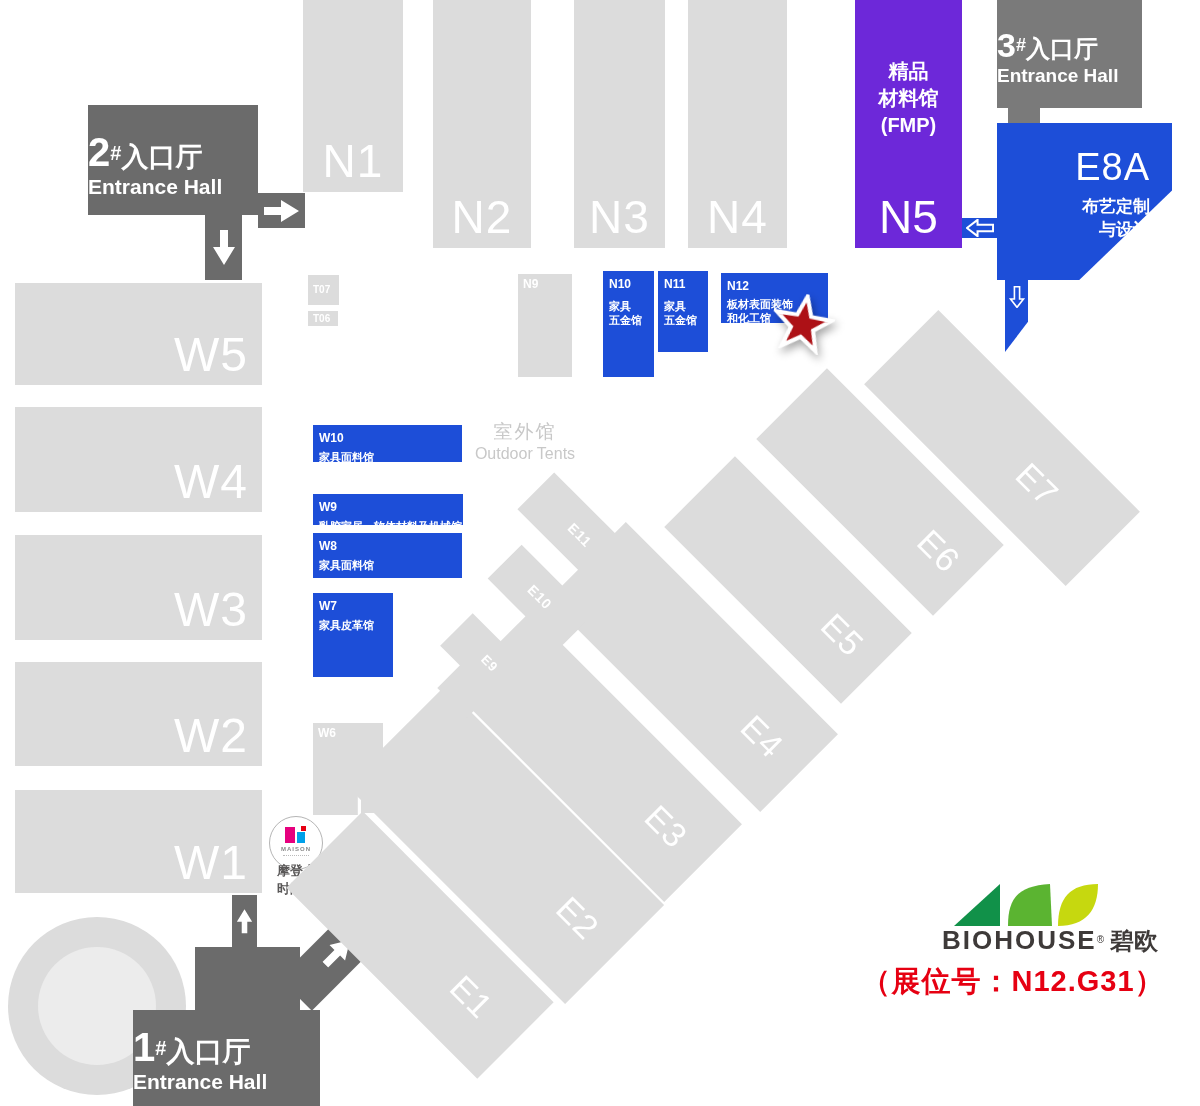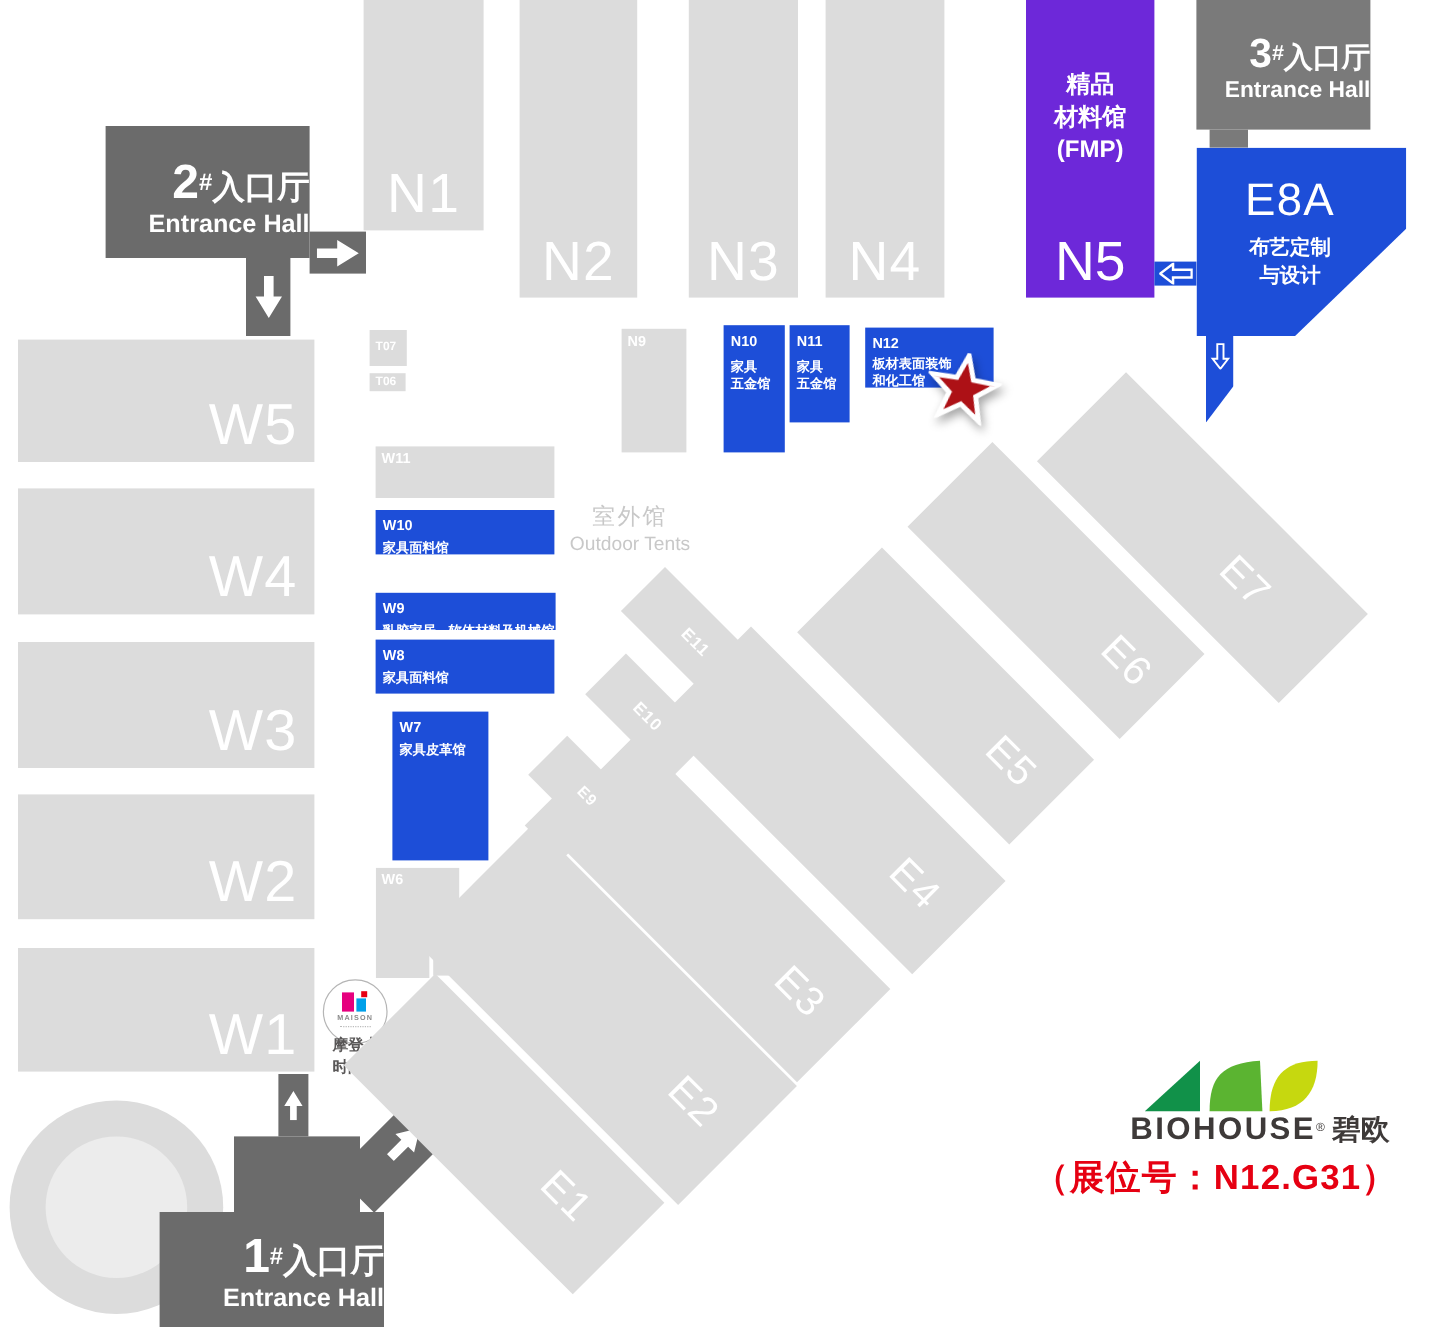--- a/index.html
+++ b/index.html
@@ -26,28 +26,28 @@
   .tinfo .tid{font-size:12px;font-weight:bold;display:block;}
   .tinfo .tds{font-size:11px;font-weight:bold;display:block;margin-top:3px;white-space:nowrap;}
 
   
   .estrip{position:absolute;background:#dcdcdc;display:flex;align-items:center;justify-content:flex-end;
           transform:translate(-50%,-50%) rotate(45deg);color:#fff;}
   .estrip .elbl{font-size:34px;letter-spacing:1px;line-height:1;}
   .estrip .elbl.small{font-size:14px;font-weight:bold;}
 
   
-  .ent-text{color:#fff;text-align:right;line-height:1.15;}
+  .ent-text{color:#fff;text-align:left;line-height:1.15;}
   .ent-text .num{font-weight:bold;}
   .ent-text .hash{font-weight:bold;vertical-align:super;}
   .ent-text .cn{font-weight:bold;}
   .ent-text .en{font-weight:bold;display:block;}
 
   .n5text{color:#fff;text-align:center;font-size:20px;font-weight:bold;line-height:1.35;}
-  .e8atext{color:#fff;text-align:center;}
+  .e8atext{color:#fff;text-align:right;}
   .e8atext .big{font-size:38px;line-height:1;letter-spacing:1px;}
   .e8atext .sub{font-size:17px;font-weight:bold;line-height:1.35;margin-top:10px;}
 
   .outdoor{color:#c8c8c8;text-align:center;line-height:1.25;}
   .outdoor .cn{font-size:19px;letter-spacing:2px;}
   .outdoor .en{font-size:16px;}
 
   .shuttle{color:#595757;font-size:13px;font-weight:bold;line-height:1.4;}
 
   .brandline{color:#3e3a39;text-align:center;white-space:nowrap;}
@@ -153,23 +153,20 @@
 
   <div class="abs gray" style="left:308px;top:275px;width:31px;height:30px;">
     <div class="sm-lbl" style="padding-top:10px;">T07</div>
     </div>
   <div class="abs gray" style="left:308px;top:311px;width:30px;height:15px;">
     <div class="sm-lbl" style="padding-top:3px;">T06</div>
     </div>
   <div class="abs gray" style="left:518px;top:274px;width:54px;height:103px;">
     <div class="sm-lbl" style="font-size:12px;">N9</div>
     </div>
-  <div class="abs gray" style="left:313px;top:372px;width:149px;height:43px;">
-    <div class="sm-lbl" style="font-size:12px;">W11</div>
-    </div>
 
   <div class="abs teal tinfo" style="left:603px;top:271px;width:51px;height:106px;">
     <span class="tid">N10</span>
     <span class="tds" style="margin-top:6px;">家具</span>
     <span class="tds" style="margin-top:0;">五金馆</span>
   </div>
   <div class="abs teal tinfo" style="left:658px;top:271px;width:50px;height:81px;">
     <span class="tid">N11</span>
     <span class="tds" style="margin-top:6px;">家具</span>
     <span class="tds" style="margin-top:0;">五金馆</span>
@@ -189,21 +186,21 @@
     <span class="tds">家具面料馆</span>
   </div>
   <div class="abs teal tinfo" style="left:313px;top:478px;width:150px;height:31px;margin-top:16px;">
     <span class="tid">W9</span>
     <span class="tds">乳胶家居、软体材料及机械馆</span>
   </div>
   <div class="abs teal tinfo" style="left:313px;top:533px;width:149px;height:45px;">
     <span class="tid">W8</span>
     <span class="tds">家具面料馆</span>
   </div>
-  <div class="abs teal tinfo" style="left:313px;top:593px;width:80px;height:124px;margin-left:14px;">
+  <div class="abs teal tinfo" style="left:313px;top:593px;width:80px;height:84px;">
     <span class="tid">W7</span>
     <span class="tds" style="white-space:normal;">家具皮革馆</span>
   </div>
 
   <div class="abs outdoor" style="left:450px;top:420px;width:150px;">
     <div class="cn">室外馆</div>
     <div class="en">Outdoor Tents</div>
   </div>
 
   <div class="abs gray" style="left:313px;top:723px;width:70px;height:92px;clip-path:polygon(0 0,100% 0,100% 60%,64% 60%,64% 100%,0 100%);">

